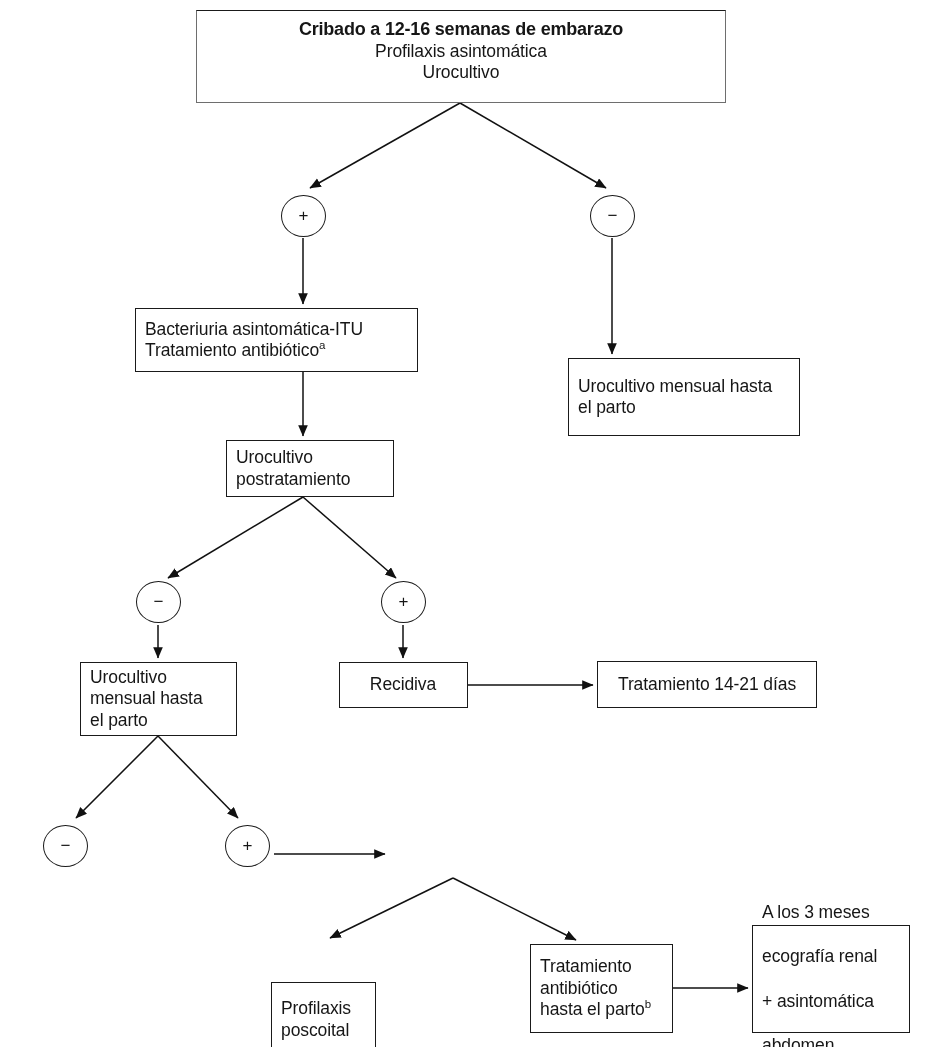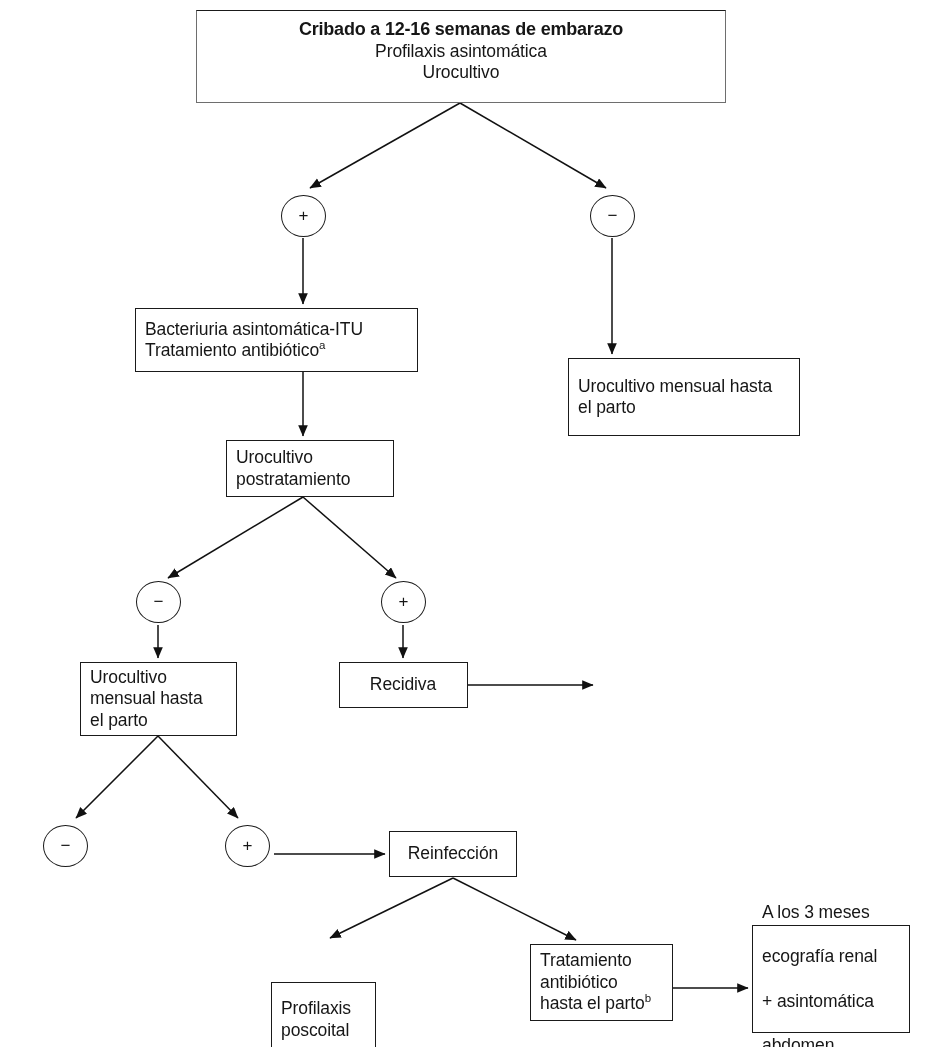--- a/index.html
+++ b/index.html
@@ -157,38 +157,38 @@
   <div class="node" style="left:80px; top:662px; width:157px; height:74px;">
     <div class="ln">Urocultivo</div>
     <div class="ln">mensual hasta</div>
     <div class="ln">el parto</div>
   </div>
 
   <div class="node" style="left:339px; top:662px; width:129px; height:46px; align-items:center;padding-left:8px;">
     <div class="ln">Recidiva</div>
   </div>
 
+  <div class="node" style="left:597px; top:661px; width:220px; height:47px; align-items:center;">
+    <div class="ln">Tratamiento 14-21 días</div>
+  </div>
 
   <div class="circle" style="left:43px; top:825px; width:45px; height:42px;">
     <span>−</span>
   </div>
   <div class="circle" style="left:225px; top:825px; width:45px; height:42px;">
     <span>+</span>
   </div>
 
-  <div class="node" style="left:389px; top:831px; width:128px; height:46px; align-items:center;">
-    <div class="ln">Reinfección</div>
-  </div>
 
   <div class="node" style="left:271px; top:982px; width:105px; height:75px;">
     <div class="ln">Profilaxis</div>
     <div class="ln">poscoital</div>
   </div>
 
-  <div class="node" style="left:530px; top:944px; width:143px; height:77px;">
+  <div class="node" style="left:530px; top:944px; width:143px; height:89px;">
     <div class="ln">Tratamiento</div>
     <div class="ln">antibiótico</div>
     <div class="ln"><span>hasta el parto</span><span class="sup">b</span></div>
   </div>
 
   <div class="node" style="left:752px; top:925px; width:158px; height:108px;gap:23px;">
     <div class="ln">A los 3 meses</div>
     <div class="ln">ecografía renal</div>
     <div class="ln">+ asintomática</div>
     <div class="ln">abdomen</div>

